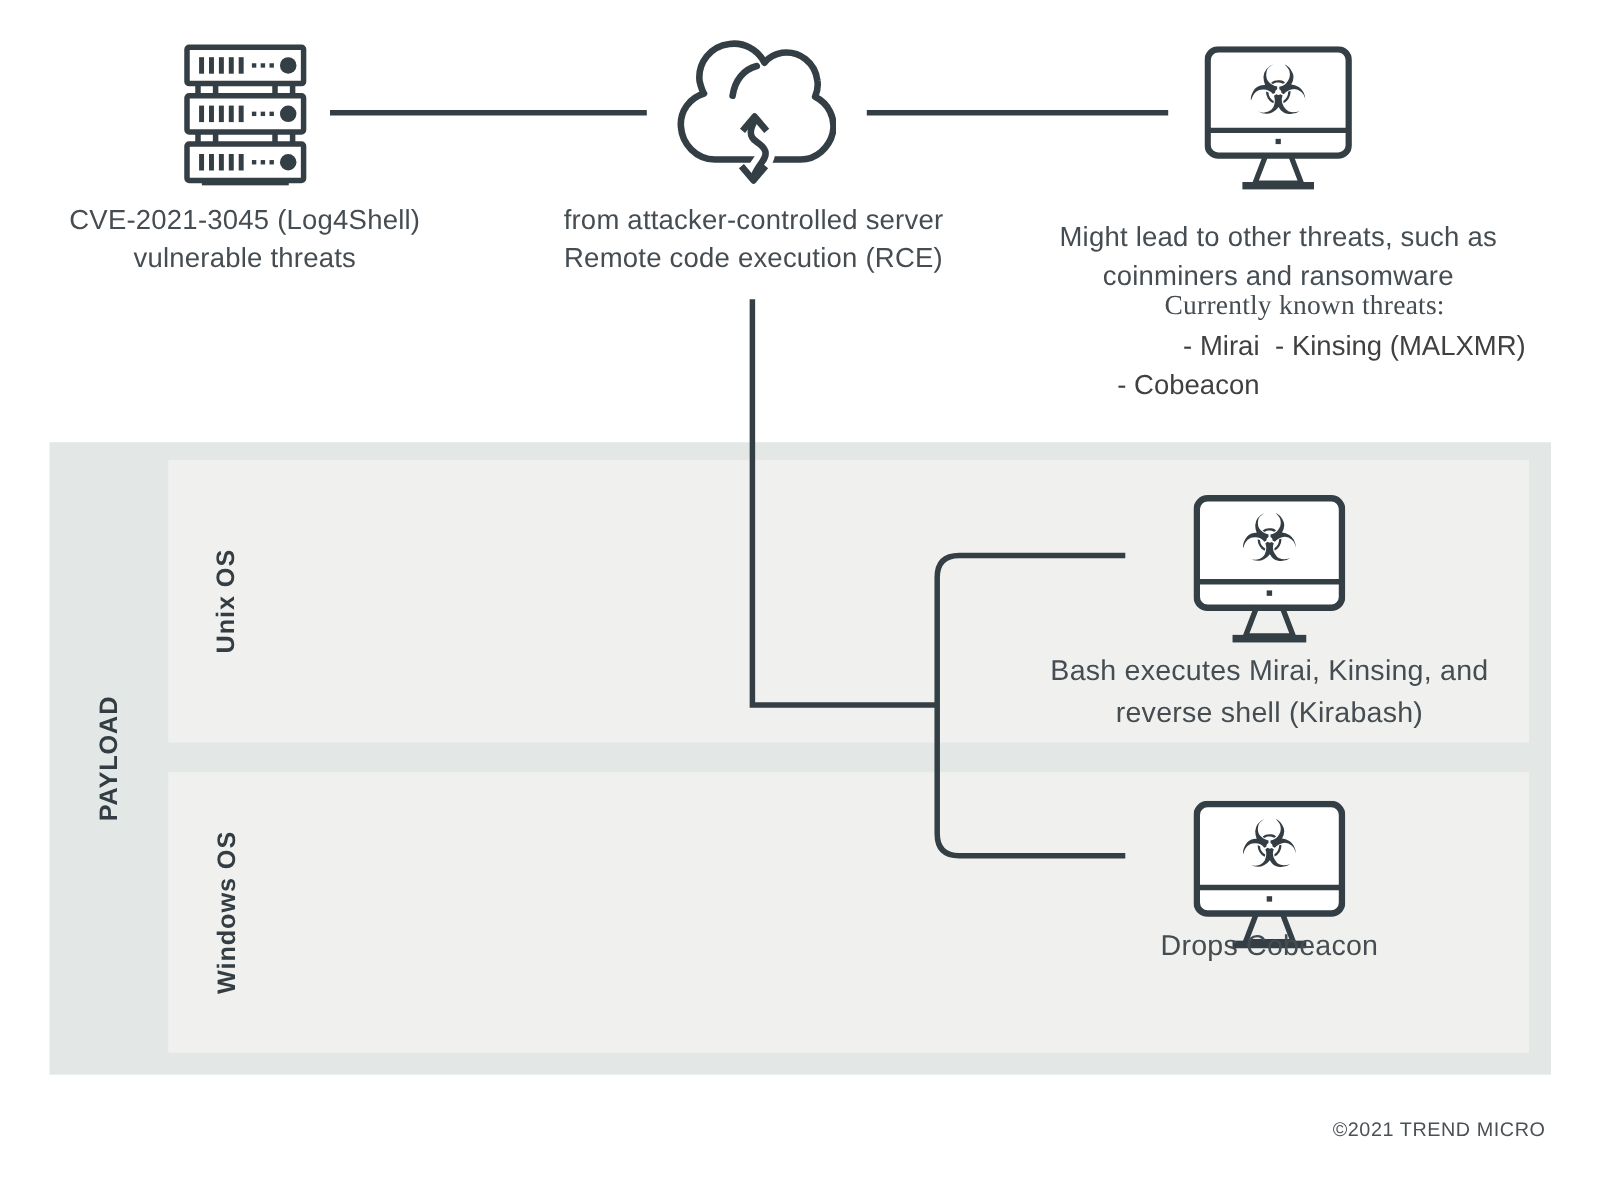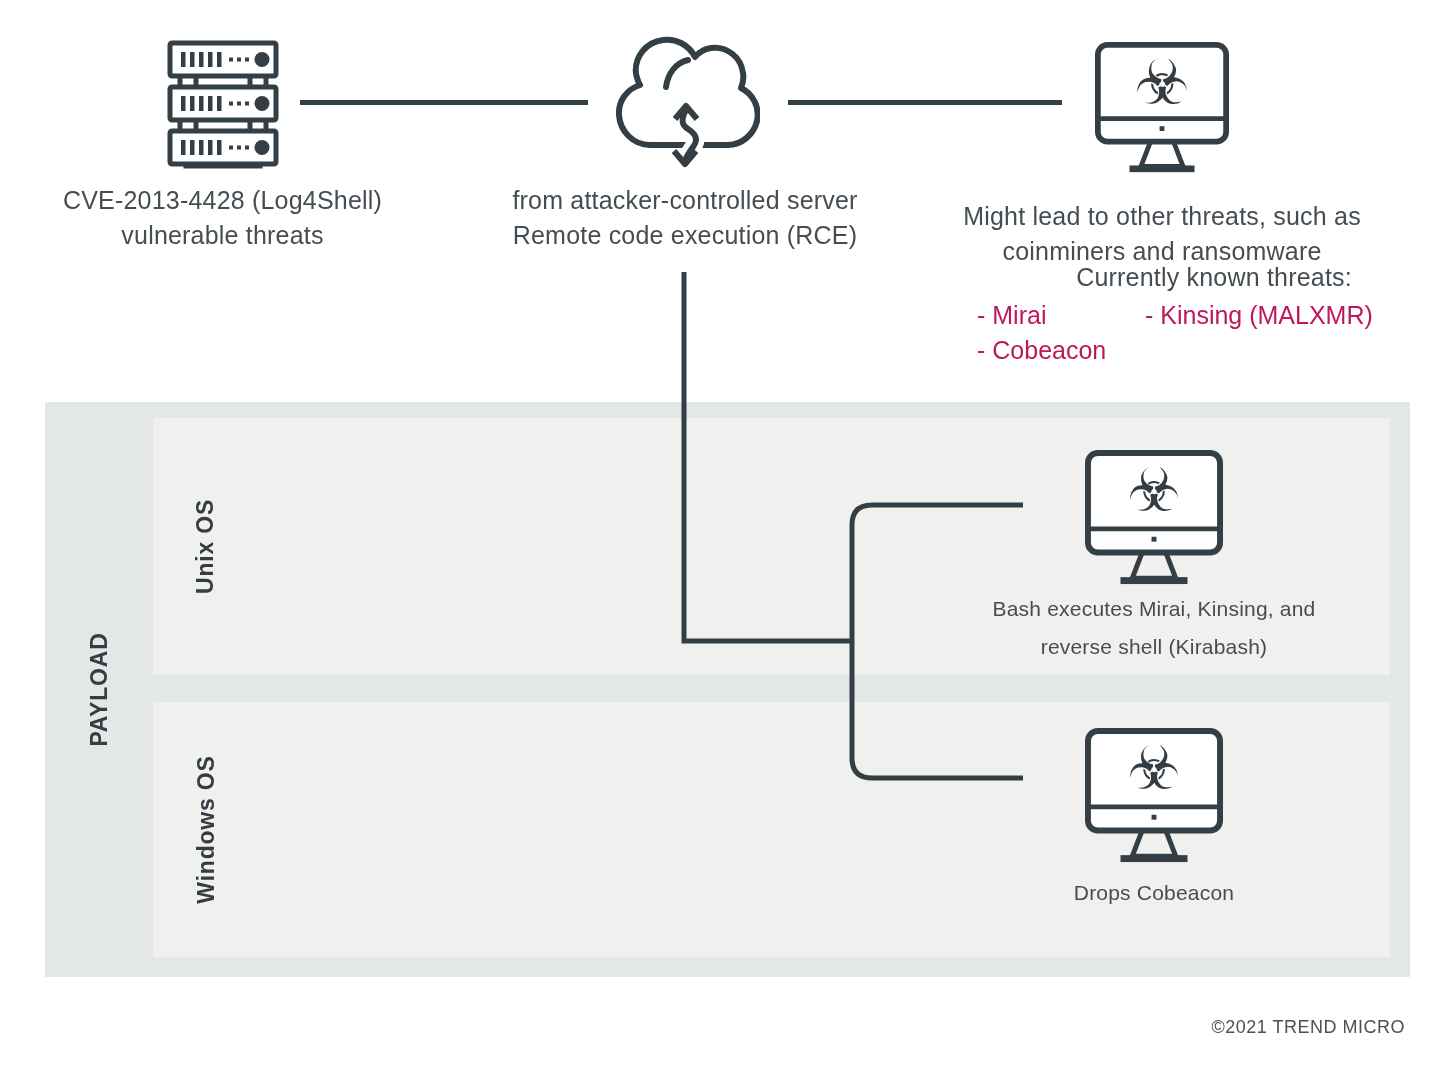--- a/index.html
+++ b/index.html
@@ -36,21 +36,21 @@
   .monitor svg { display:block; width:100%; height:auto; }
   .biohazard {
     position:absolute; left:0; right:0; top:4px; text-align:center;
     font-family:"DejaVu Sans", sans-serif; font-size:62px; line-height:74px;
     color:#333d43;
   }
   .monitor.small .biohazard { font-size:60px; line-height:72px; }
 
   .threat-grid {
     position:absolute; display:grid; grid-template-columns:168px auto;
-    font-size:25px; line-height:35px; color:#be185d; text-align:left;
+    font-size:25px; line-height:35px; color:#404040; text-align:right;
   }
   .footer {
     position:absolute; font-size:18px; letter-spacing:0.5px; color:#4a5156;
   }
 </style>
 </head>
 <body>
 
 <div class="canvas">
 
@@ -128,35 +128,35 @@
       <rect x="3" y="3" width="134" height="101" rx="10" fill="#ffffff" stroke-width="6"></rect>
       <line x1="3" y1="80" x2="137" y2="80" stroke-width="5"></line>
       <rect x="67.5" y="88" width="5" height="5" fill="#343e45" stroke="none"></rect>
       <path d="M58,104 L48,130 L92,130 L82,104" stroke-width="5"></path>
       <rect x="36" y="129" width="68" height="7" fill="#343e45" stroke="none"></rect>
     </svg>
     <div class="biohazard">☣</div>
   </div>
 
   <div class="abs caption" style="left:25px; top:183px; width:395px;">
-    <div>CVE-2013-4428 (Log4Shell)</div>
+    <div>CVE-2021-3045 (Log4Shell)</div>
     <div>vulnerable threats</div>
   </div>
 
   <div class="abs caption" style="left:478px; top:183px; width:414px;">
     <div>from attacker-controlled server</div>
     <div>Remote code execution (RCE)</div>
   </div>
 
   <div class="abs caption" style="left:942px; top:199px; width:440px;">
     <div>Might lead to other threats, such as</div>
     <div>coinminers and ransomware</div>
   </div>
 
-  <div class="abs caption" style="left:1004px; top:260px; width:420px;">Currently known threats:</div>
+  <div class="abs caption" style="left:976px; top:260px; width:420px;font-family:Liberation Serif, serif;">Currently known threats:</div>
 
   <div class="threat-grid" style="left:977px; top:298px; width:410px;">
     <div>- Mirai</div>
     <div>- Kinsing (MALXMR)</div>
     <div>- Cobeacon</div>
   </div>
 
   <div class="panel-outer">
     <div class="vlabel-strip payload-strip">
       <span class="vlabel">PAYLOAD</span>
@@ -184,35 +184,35 @@
     <svg viewBox="0 0 140 139" fill="none" stroke="#343e45">
       <rect x="3" y="3" width="134" height="101" rx="10" fill="#ffffff" stroke-width="6"></rect>
       <line x1="3" y1="80" x2="137" y2="80" stroke-width="5"></line>
       <rect x="67.5" y="88" width="5" height="5" fill="#343e45" stroke="none"></rect>
       <path d="M58,104 L48,130 L92,130 L82,104" stroke-width="5"></path>
       <rect x="36" y="129" width="68" height="7" fill="#343e45" stroke="none"></rect>
     </svg>
     <div class="biohazard">☣</div>
   </div>
 
-  <div class="abs caption" style="left:954px; top:590px; width:400px; line-height:38px; font-size:21px;">
+  <div class="abs caption" style="left:954px; top:590px; width:400px; line-height:38px; font-size:26px;">
     <div>Bash executes Mirai, Kinsing, and</div>
     <div>reverse shell (Kirabash)</div>
   </div>
 
   <div class="monitor small" style="left:1085px; top:728px; width:138px;">
     <svg viewBox="0 0 140 139" fill="none" stroke="#343e45">
       <rect x="3" y="3" width="134" height="101" rx="10" fill="#ffffff" stroke-width="6"></rect>
       <line x1="3" y1="80" x2="137" y2="80" stroke-width="5"></line>
       <rect x="67.5" y="88" width="5" height="5" fill="#343e45" stroke="none"></rect>
       <path d="M58,104 L48,130 L92,130 L82,104" stroke-width="5"></path>
       <rect x="36" y="129" width="68" height="7" fill="#343e45" stroke="none"></rect>
     </svg>
     <div class="biohazard">☣</div>
   </div>
 
-  <div class="abs caption" style="left:954px; top:874px; width:400px; line-height:38px; font-size:21px;">
+  <div class="abs caption" style="left:954px; top:840px; width:400px; line-height:38px; font-size:26px;">
     <div>Drops Cobeacon</div>
   </div>
 
   <div class="footer" style="right:47px; top:1017px;">©2021 TREND MICRO</div>
 
 </div>
 
 </body></html>

